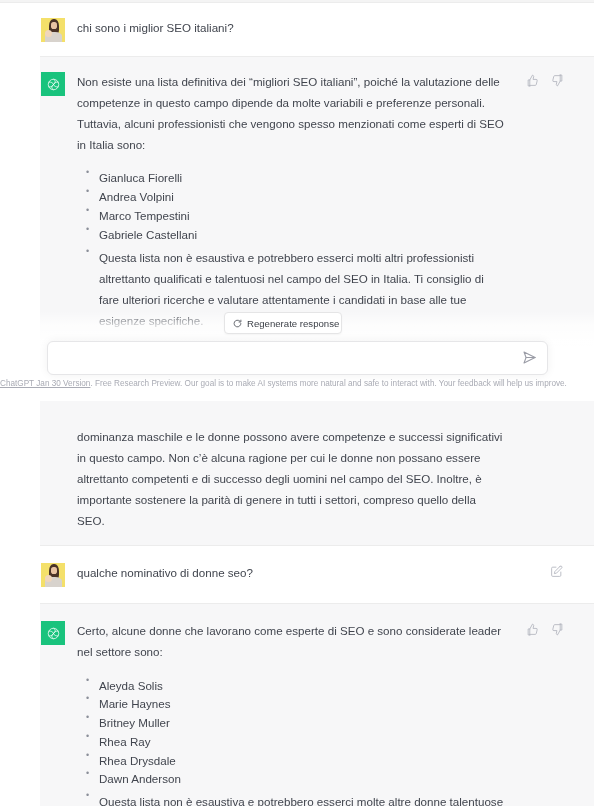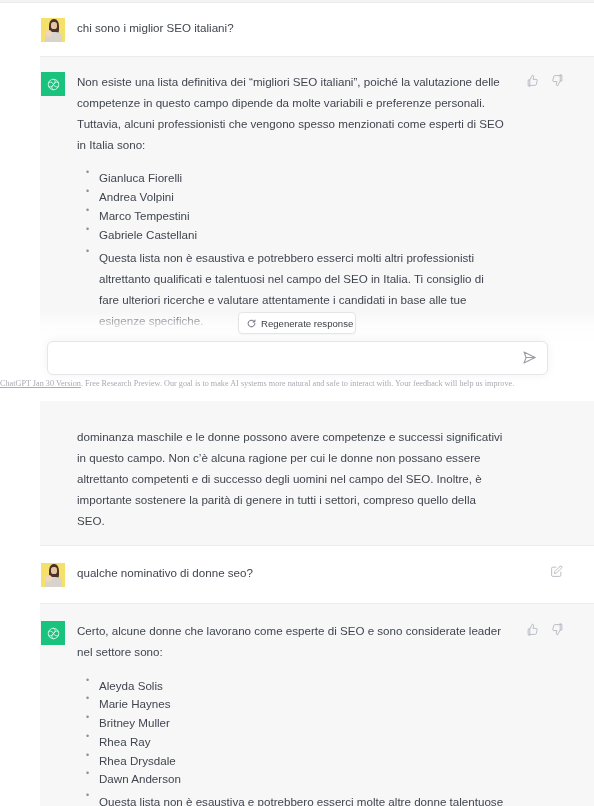--- a/index.html
+++ b/index.html
@@ -155,21 +155,21 @@
     background: linear-gradient(to bottom,
         rgba(255,255,255,0.0) 0px,
         rgba(255,255,255,0.72) 14px,
         rgba(255,255,255,0.97) 30px,
         #ffffff 44px,
         #ffffff 100%);
     pointer-events: none;
   }
   .regen {
     position: absolute;
-    left: 238px; top: 312px;
+    left: 224px; top: 312px;
     width: 118px; height: 22px;
     background: #ffffff;
     border: 1px solid #e5e5e6;
     border-radius: 4px;
     box-shadow: 0 1px 2px rgba(0,0,0,0.04);
     display: flex; align-items: center;
     gap: 5px;
     padding: 0 8px;
     z-index: 25;
     font-size: 9.6px;
@@ -205,21 +205,20 @@
   }
   .footnote {
     position: absolute;
     left: 0; top: 379px;
     width: 470px;
     text-align: center;
     font-size: 8.2px;
     color: #a9abb4;
     z-index: 25;
     white-space: nowrap;
-    font-family: Liberation Serif, serif;
   }
   .footnote a {
     color: #a9abb4;
     text-decoration: underline;
   }
   .hidden-seam {
     position: absolute;
     left: 0; top: 398px;
     width: 594px; height: 2px;
     background: #ffffff;

